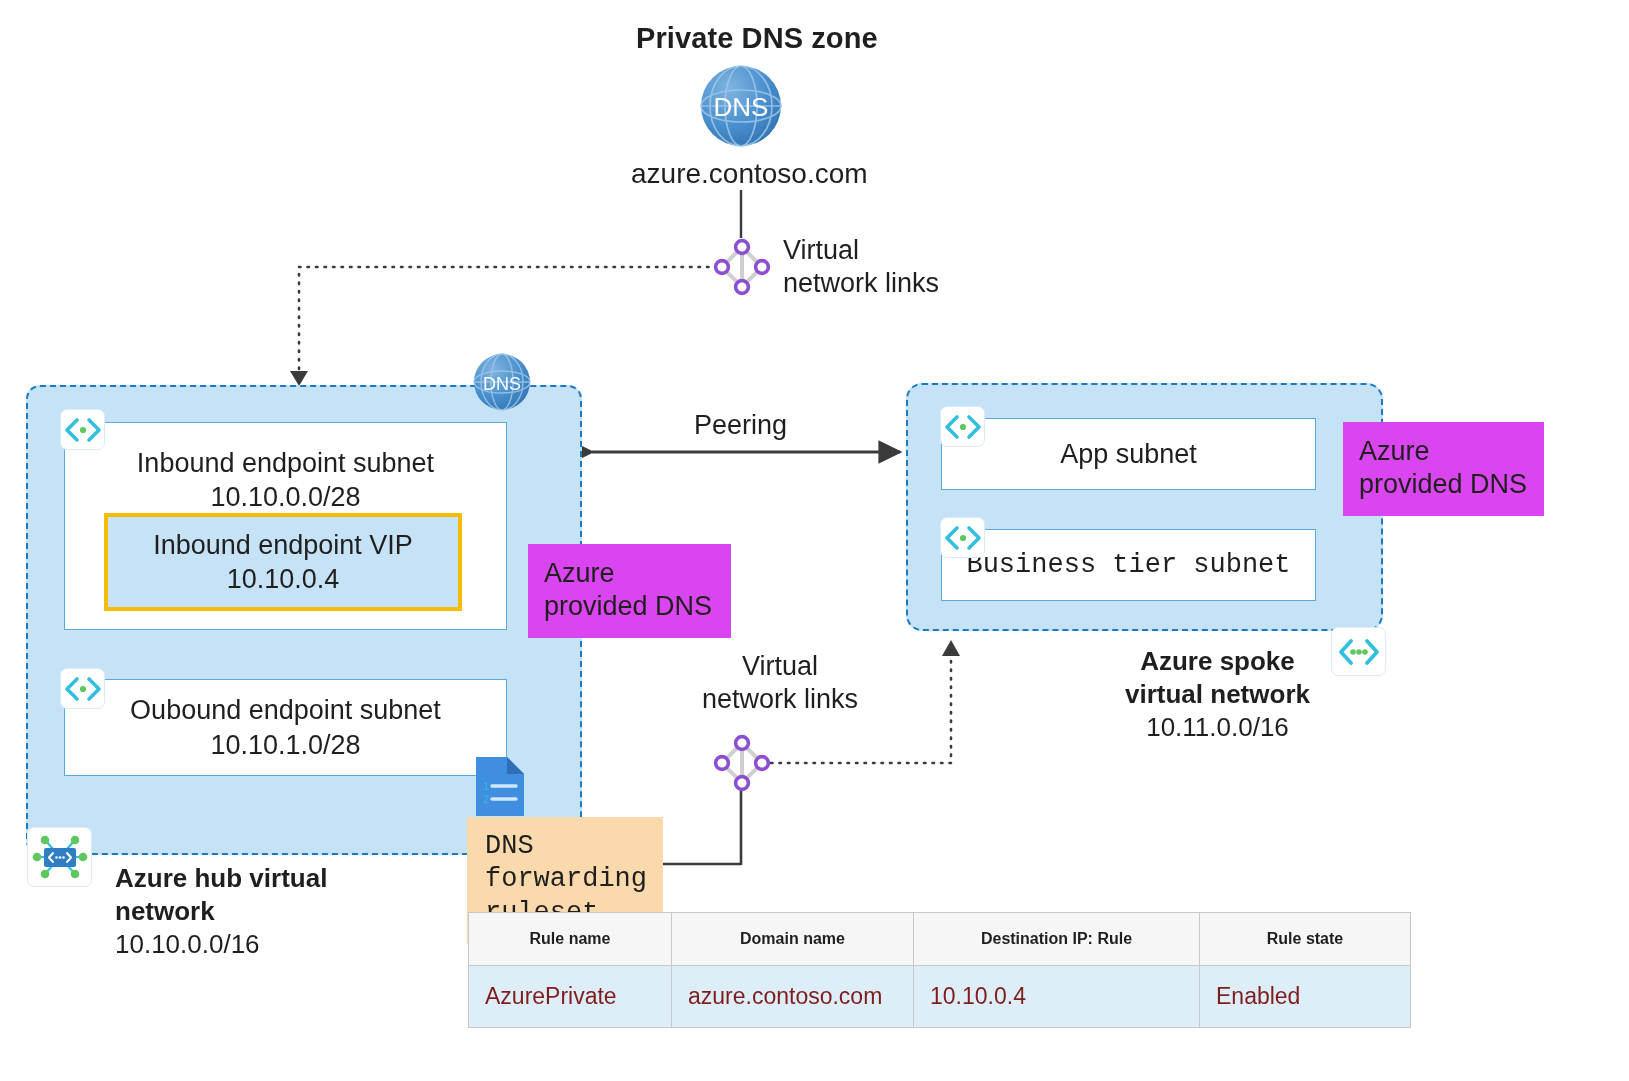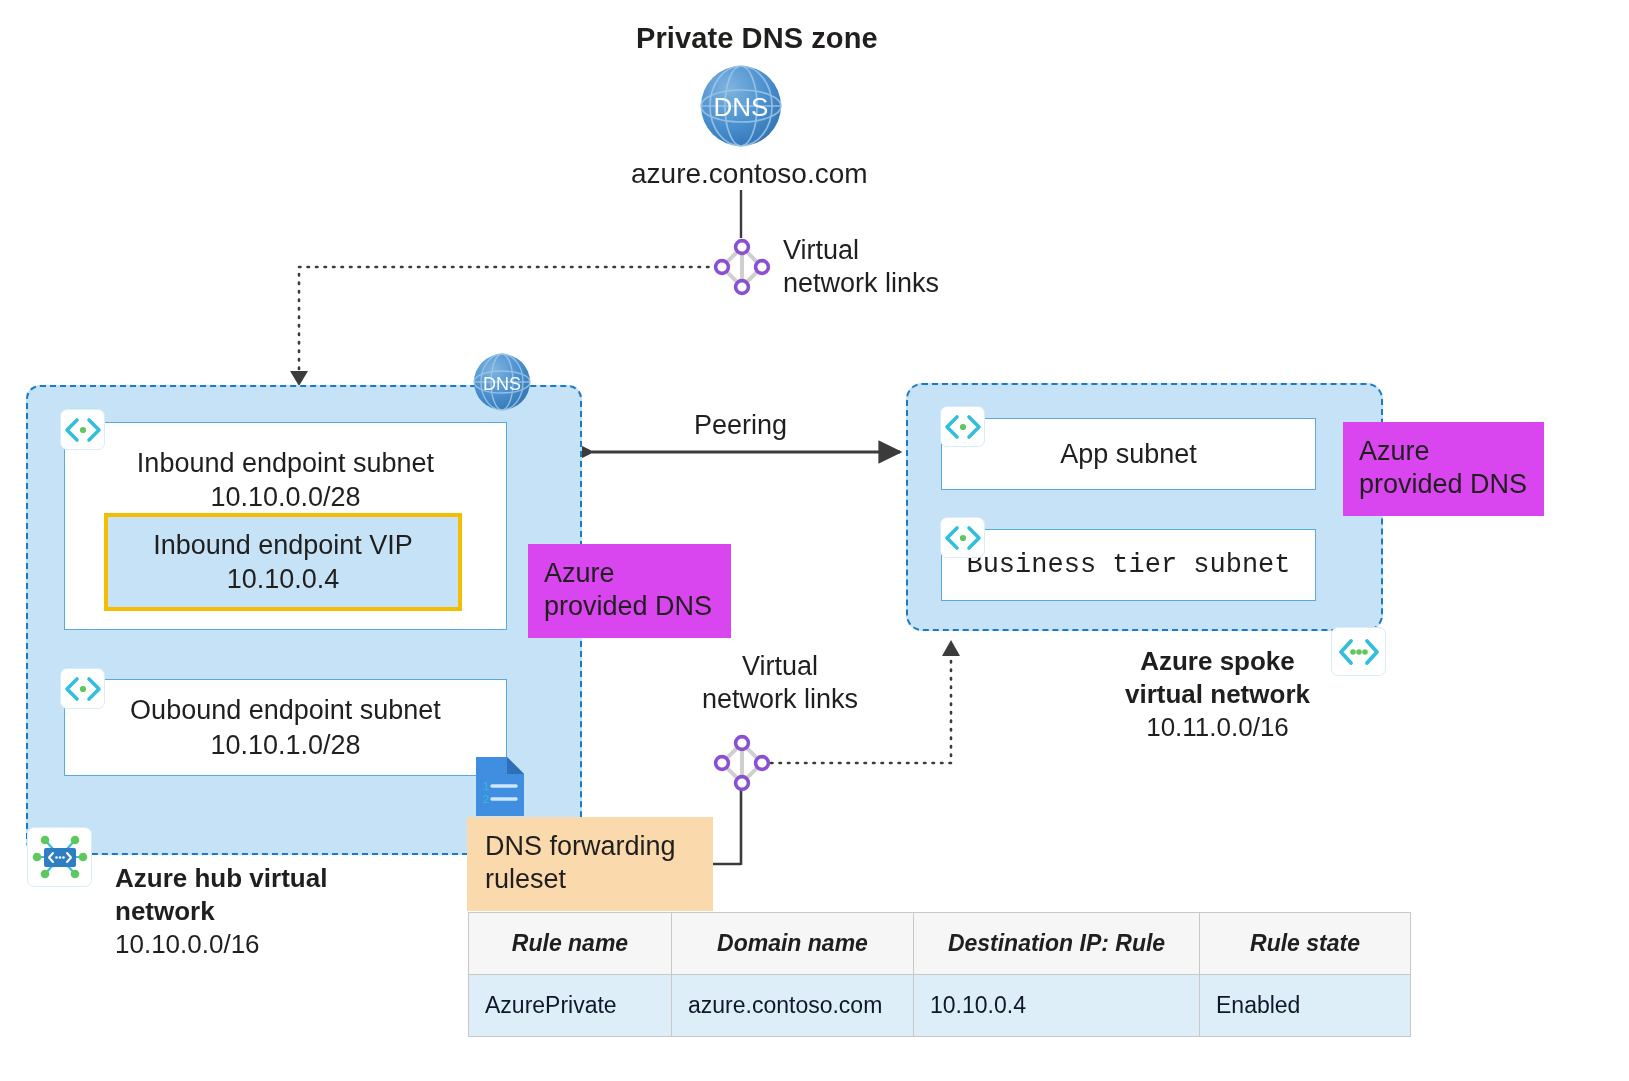--- a/index.html
+++ b/index.html
@@ -33,23 +33,23 @@
        font-size:27px;color:#201f1e;line-height:1.24;}
   .callout-orange{box-sizing:border-box;background:#fad9ac;padding:13px 16px 14px 18px;
        font-size:27px;color:#201f1e;line-height:1.24;}
 
   
   .vnet-name{font-size:26px;font-weight:bold;color:#201f1e;line-height:1.26;}
   .vnet-cidr{font-size:26px;color:#201f1e;line-height:1.26;font-weight:normal;}
 
   
   .rule-table{border-collapse:collapse;}
-  .rule-table th{background:#f6f6f6;border:1px solid #c8c8c8;font-size:23px;font-weight:bold;
-      color:#201f1e;padding:17px 14px;text-align:center;white-space:nowrap;font-style:italic;}
-  .rule-table td{background:#ddeef8;border:1px solid #c8c8c8;font-size:23px;color:#0f172a;
+  .rule-table th{background:#f6f6f6;border:1px solid #c8c8c8;font-size:16px;font-weight:bold;
+      color:#201f1e;padding:17px 14px;text-align:center;white-space:nowrap;}
+  .rule-table td{background:#ddeef8;border:1px solid #c8c8c8;font-size:23px;color:#7f1d1d;
       padding:17px 16px;text-align:left;white-space:nowrap;}
 
   .icon-tile{box-sizing:border-box;background:#ffffff;border:1px solid #d9ecf7;border-radius:7px;
       display:flex;align-items:center;justify-content:center;}
 </style>
 </head>
 <body>
 
 <div id="stage">
 
@@ -288,21 +288,21 @@
       <path d="M2,2 H33 L50,19 V61 H2 Z" fill="#3f8ee0"></path>
       <path d="M33,2 L50,19 H33 Z" fill="#2f6fb8"></path>
       <g stroke="#cfe6ff" stroke-width="3.4" stroke-linecap="round">
         <line x1="18" y1="31" x2="42" y2="31"></line>
         <line x1="18" y1="44" x2="42" y2="44"></line>
       </g>
       <text x="9" y="35" font-family="Liberation Sans, sans-serif" font-size="11" fill="#32bedd">1</text>
       <text x="9" y="48" font-family="Liberation Sans, sans-serif" font-size="11" fill="#32bedd">2</text>
     </svg>
   </div>
-  <div class="abs callout-orange" style="left:467px;top:817px;width:246px;">
+  <div class="abs callout-orange" style="left:467px;top:817px;width:196px;font-family:Liberation Mono, monospace;">
     <div>DNS forwarding</div>
     <div>ruleset</div>
   </div>
 
   <div class="abs" style="left:468px;top:912px;">
     <table class="rule-table">
       <thead>
         <tr>
           <th style="width:174px;">Rule name</th>
           <th style="width:213px;">Domain name</th>

